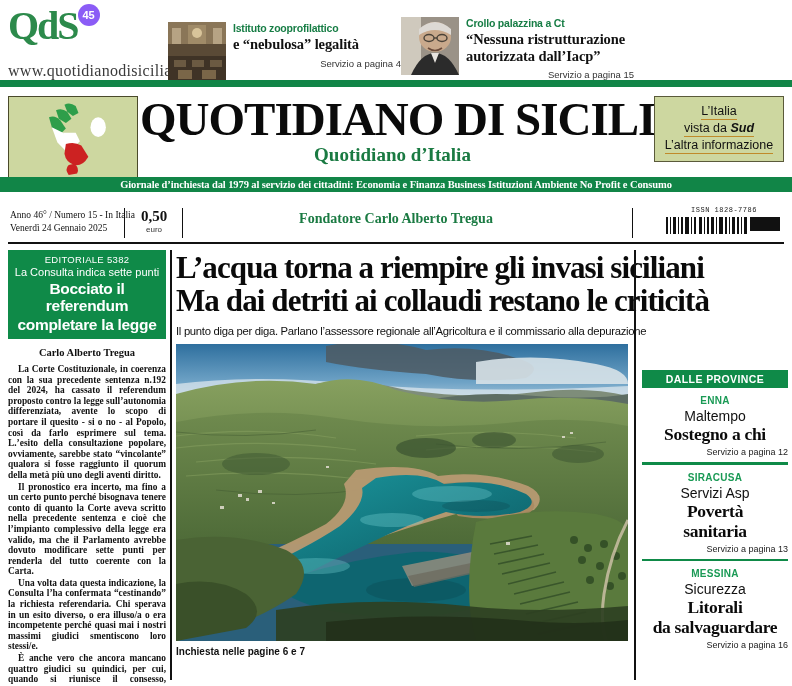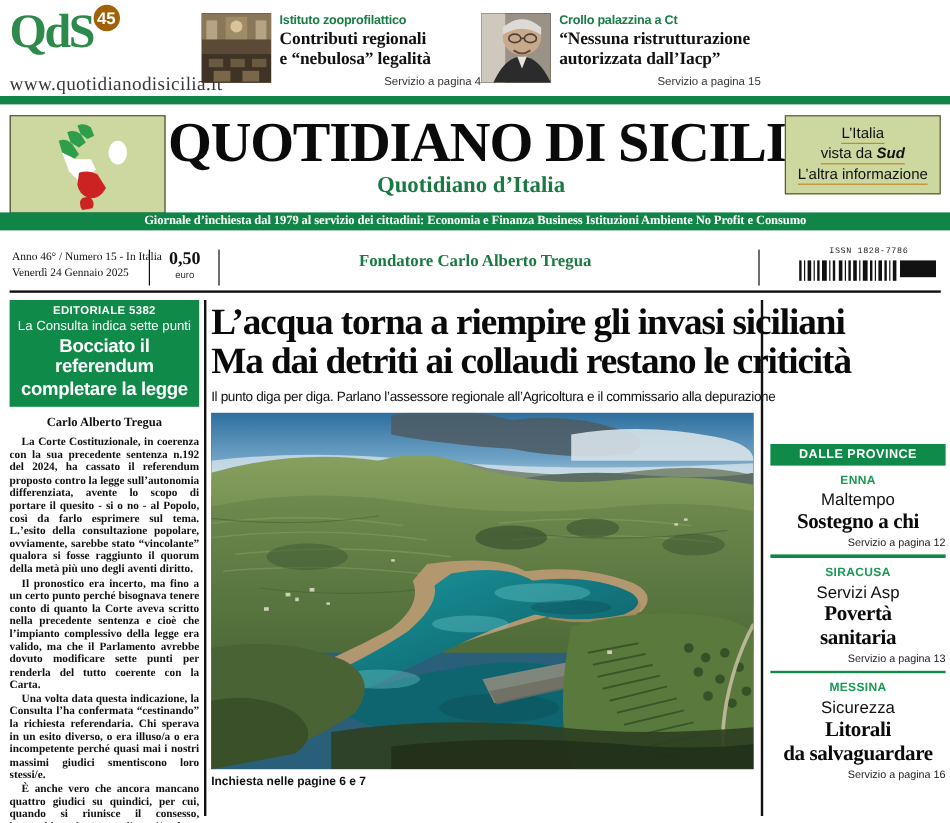--- a/index.html
+++ b/index.html
@@ -7,34 +7,34 @@
     width: 792px; height: 686px;
     background: #ffffff;
     font-family: "Liberation Sans", sans-serif;
     overflow: hidden;
   }
   .page { position: relative; width: 792px; height: 686px; background:#fff; }
 
   
   .topstrip {
     position: absolute; left:0; top:0; width:792px; height:80px;
-    display:flex; align-items:center;
+    display:flex; align-items:flex-end;
   }
   .logo-cell { width: 168px; padding: 6px 0 0 8px; }
   .qds-logo {
     font-family: "Liberation Serif", serif;
     font-weight: bold; font-size: 40px; line-height: 40px;
     color: #2c8a4b; letter-spacing: -2px; position: relative;
     display:inline-block;
   }
   .qds-logo .badge {
     position:absolute; right:-22px; top:-2px;
     width:22px; height:22px; border-radius:50%;
-    background:#a16207; color:#fff;
-    font-size:14px; line-height:22px; text-align:center;
+    background:#8b5cf6; color:#fff;
+    font-size:11px; line-height:22px; text-align:center;
     font-family:"Liberation Sans", sans-serif; letter-spacing:0;
   }
   .qds-url {
     font-family:"Liberation Serif", serif;
     font-size: 16px; color:#3a3a3a; margin-top: 16px; letter-spacing:.3px;
   }
 
   .promo { display:flex; gap:7px; padding-top:4px; }
   .promo-thumb {
     width:58px; height:58px; flex:none; overflow:hidden; position:relative;
@@ -130,21 +130,21 @@
   .issn {
     position:absolute; right:8px; top:0px; width:120px; text-align:center;
   }
   .issn .code { font-family:"Liberation Mono", monospace; font-size:7px; color:#222; letter-spacing:.5px; }
   .barcode { height:22px; margin-top:1px; display:flex; align-items:flex-end; gap:1px; justify-content:center;}
   .rule-thin { position:absolute; left:8px; width:776px; height:1.5px; background:#111; }
 
   
   .editorial { position:absolute; left:8px; top:250px; width:158px; }
   .edbox { background:#0f8a48; color:#fff; padding:4px 4px 6px; text-align:center; }
-  .ed-k { font-size:9.5px; font-weight:bold; letter-spacing:.3px; }
+  .ed-k { font-size:9.5px; font-weight:normal; letter-spacing:.3px; }
   .ed-sub { font-size:11px; margin-top:1px; }
   .ed-t { font-size:15.5px; font-weight:bold; line-height:17px; margin-top:2px; letter-spacing:-0.3px;}
   .ed-author {
     text-align:center; font-family:"Liberation Serif", serif; font-weight:bold;
     font-size:10.5px; color:#111; margin:8px 0 6px;
   }
   .ed-body {
     font-family:"Liberation Serif", serif; font-size:9.4px; line-height:10.6px;
     color:#111; text-align:justify; font-weight:bold;
   }
@@ -220,21 +220,20 @@
           <rect x="0" y="34" width="58" height="24" fill="#3f3326"></rect>
           <rect x="6" y="38" width="12" height="7" fill="#6b5a42"></rect>
           <rect x="24" y="38" width="12" height="7" fill="#6b5a42"></rect>
           <rect x="42" y="38" width="12" height="7" fill="#6b5a42"></rect>
           <rect x="10" y="48" width="14" height="9" fill="#7a6648"></rect>
           <rect x="34" y="48" width="14" height="9" fill="#7a6648"></rect>
         </svg>
       </div>
       <div class="promo-text">
         <div class="promo-kicker">Istituto zooprofilattico</div>
-        <div class="promo-title">Contributi regionali</div>
         <div class="promo-title">e “nebulosa” legalità</div>
         <div class="promo-serv">Servizio a pagina 4</div>
       </div>
     </div>
 
 
     <div class="promo">
       <div class="promo-thumb">
         <svg class="photosvg" viewBox="0 0 58 58" preserveAspectRatio="none" aria-hidden="true">
           <rect width="58" height="58" fill="#9a9287"></rect>

